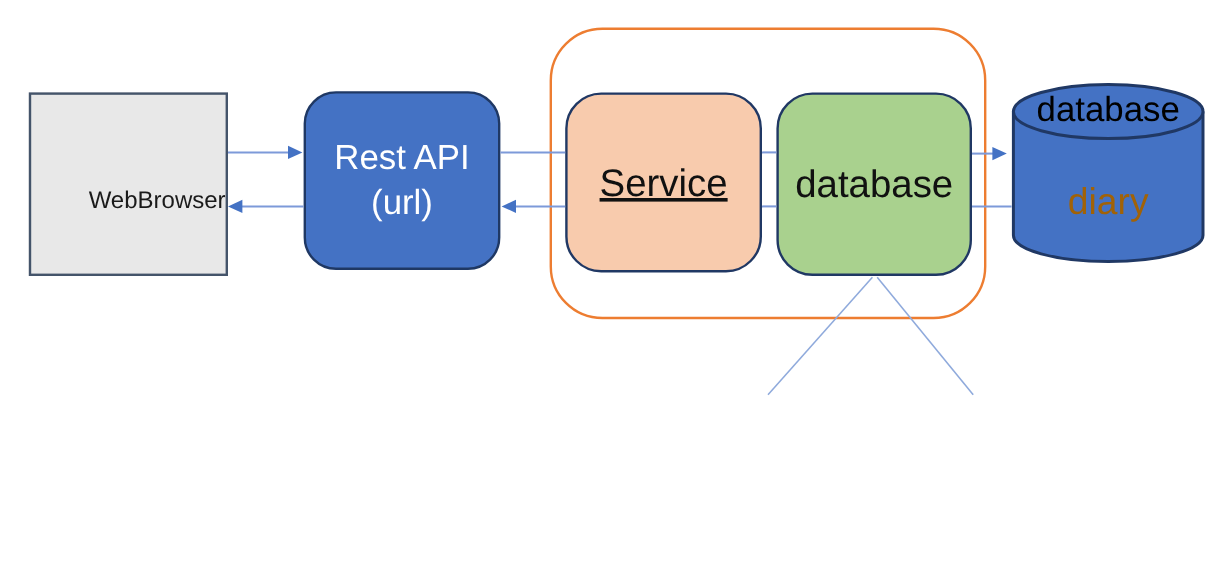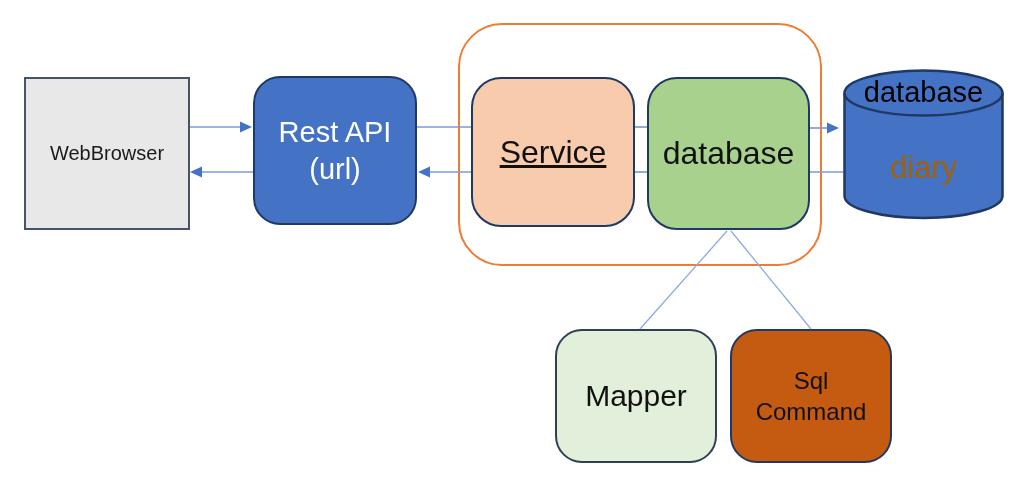--- a/index.html
+++ b/index.html
@@ -10,21 +10,21 @@
   .node{
     position:absolute;box-sizing:border-box;display:flex;
     align-items:center;justify-content:center;text-align:center;
     color:#111;
   }
   .pre{white-space:pre-line;}
   
   .webbrowser{
     left:24px;top:77px;width:166px;height:153px;
     background:#e8e8e8;border:2px solid #44546a;
-    flex-direction:row;align-items:center;justify-content:flex-start;
+    flex-direction:column;align-items:flex-end;justify-content:flex-start;
   }
   .webbrowser-header{height:26px;border-bottom:2px solid #000;}
   .webbrowser-body{flex:1;display:flex;align-items:center;justify-content:center;
     font-size:20px;color:#1a1a1a;}
   
   .restapi{
     left:253px;top:76px;width:164px;height:149px;
     background:#4472c4;border:2.5px solid #1f3864;border-radius:27px;
     color:#ffffff;font-size:29px;line-height:1.25;
   }
@@ -98,24 +98,21 @@
 
   <div class="node database">
     <svg class="db-svg" width="163" height="152" viewBox="0 0 163 152">
       <path d="M2.5 25 v103 a79 22 0 0 0 158 0 V25" fill="#4472c4" stroke="#203864" stroke-width="2.5"></path>
       <ellipse cx="81.5" cy="25" rx="79" ry="22.5" fill="#4472c4" stroke="#203864" stroke-width="2.5"></ellipse>
     </svg>
     <div class="db-type">database</div>
     <div class="db-name">diary</div>
   </div>
 
-  <div class="node mapper">Mapper</div>
 
-  <div class="node sqlcommand pre">Sql
-Command</div>
 
   <svg class="connector-layer" width="1024" height="483" viewBox="0 0 1024 483">
     <g stroke="#7d9ad9" stroke-width="1.7" fill="none">
 
       <line x1="190" y1="127" x2="241" y2="127"></line>
 
       <line x1="253" y1="172" x2="201" y2="172"></line>
 
       <line x1="417" y1="127" x2="471" y2="127"></line>
 

